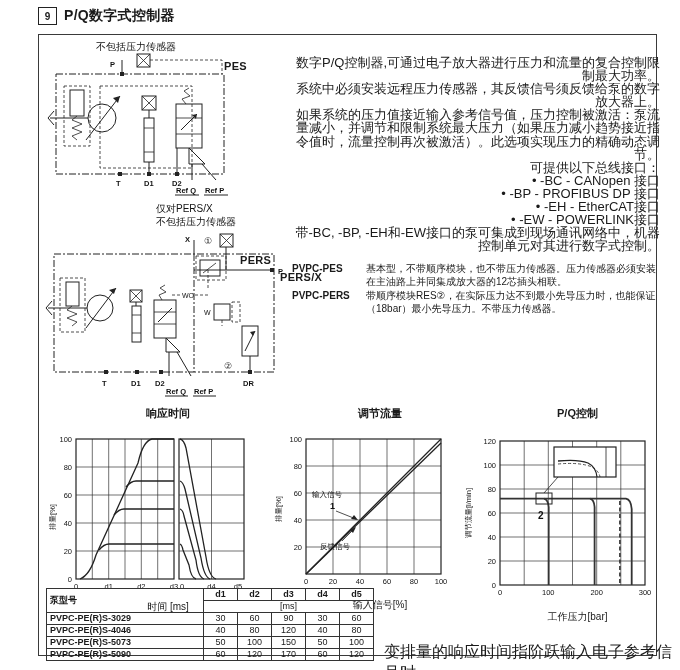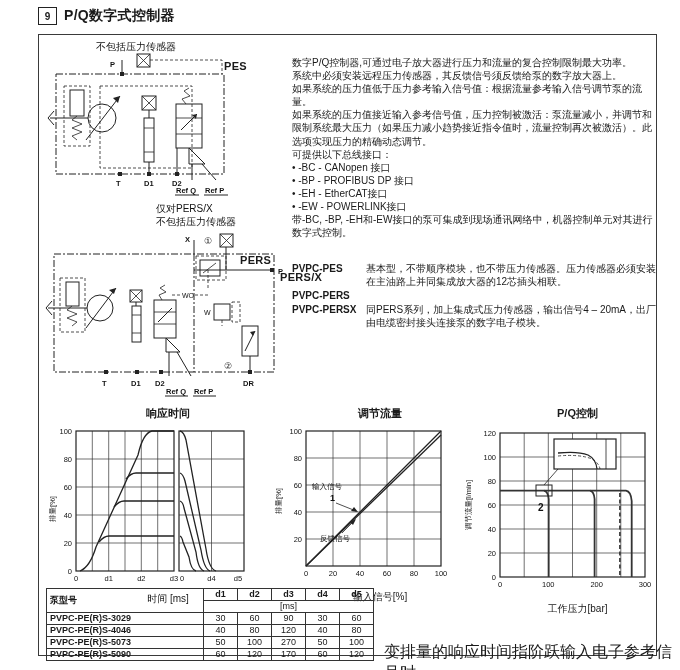--- a/index.html
+++ b/index.html
@@ -21,29 +21,29 @@
   .diag-tag{font-size:11px;font-weight:bold;letter-spacing:.3px;}
   svg{display:block;}
   .sch{stroke:#222;fill:none;stroke-width:1;}
   .sch-thin{stroke:#222;fill:none;stroke-width:.8;}
   .sch-dash{stroke:#222;fill:none;stroke-width:.8;stroke-dasharray:3 2;}
   .sch-dashdot{stroke:#222;fill:none;stroke-width:1;stroke-dasharray:7 2 2 2;}
   .sch-fill{fill:#222;stroke:none;}
   .sch-txt{font-family:"Liberation Sans",sans-serif;font-size:7.5px;font-weight:bold;fill:#111;}
   .sch-txt-sm{font-family:"Liberation Sans",sans-serif;font-size:7px;fill:#111;}
   
-  .desc{left:292px;top:56px;width:368px;font-size:10px;line-height:13.1px;}
+  .desc{left:292px;top:56px;width:368px;font-size:13px;line-height:13.1px;text-align:right;}
   .desc div{white-space:normal;}
   .models{left:292px;top:262px;width:368px;font-size:10px;line-height:13.1px;}
   .model-row{display:flex;margin-bottom:1px;}
   .model-name{width:74px;font-weight:bold;flex:none;}
   .model-text{flex:1;}
   
   .chart{font-size:10px;}
-  .chart-title{font-size:11px;font-weight:bold;text-align:center;margin-bottom:2px;}
+  .chart-title{font-size:11px;font-weight:bold;text-align:center;margin-bottom:10px;}
   .chart-xlabel{font-size:10px;text-align:center;margin-top:1px;}
   .grid{stroke:#333;stroke-width:.7;fill:none;}
   .axis{stroke:#222;stroke-width:1.2;fill:none;}
   .curve{stroke:#222;stroke-width:1.3;fill:none;}
   .curve-thick{stroke:#333;stroke-width:1.8;fill:none;}
   .curve-dashed{stroke:#333;stroke-width:1.6;fill:none;stroke-dasharray:4 2.5;}
   .tick{font-family:"Liberation Sans",sans-serif;font-size:7.5px;fill:#111;}
   .ann{font-family:"Liberation Sans",sans-serif;font-size:7.5px;fill:#111;}
   .ann-b{font-family:"Liberation Sans",sans-serif;font-size:9px;font-weight:bold;fill:#111;}
   
@@ -237,41 +237,37 @@
   <rect class="sch-fill" x="206" y="140" width="4" height="4"></rect>
   <text class="sch-txt" x="201" y="156">DR</text>
   <text class="sch-txt-sm" x="182" y="139" style="font-size:9px;">②</text>
   <line class="sch-dash" x1="180" y1="90" x2="180" y2="96"></line>
   <line class="sch-dash" x1="166" y1="40" x2="166" y2="58"></line>
 </svg>
 
 <div class="abs desc">
   <div>数字P/Q控制器,可通过电子放大器进行压力和流量的复合控制限制最大功率。</div>
   <div>系统中必须安装远程压力传感器，其反馈信号须反馈给泵的数字放大器上。</div>
-  <div>如果系统的压力值低于压力参考输入信号值：根据流量参考输入信号调节泵的流量。</div>
   <div>如果系统的压力值接近输入参考信号值，压力控制被激活：泵流量减小，并调节和限制系统最大压力（如果压力减小趋势接近指令值时，流量控制再次被激活）。此选项实现压力的精确动态调节。</div>
   <div>可提供以下总线接口：</div>
   <div>• -BC - CANopen 接口</div>
   <div>• -BP - PROFIBUS DP 接口</div>
   <div>• -EH - EtherCAT接口</div>
   <div>• -EW - POWERLINK接口</div>
   <div>带-BC, -BP, -EH和-EW接口的泵可集成到现场通讯网络中，机器控制单元对其进行数字式控制。</div>
 </div>
 
 <div class="abs models">
   <div class="model-row">
     <div class="model-name">PVPC-PES</div>
     <div class="model-text">基本型，不带顺序模块，也不带压力传感器。压力传感器必须安装在主油路上并同集成放大器的12芯插头相联。</div>
   </div>
   <div class="model-row">
     <div class="model-name">PVPC-PERS</div>
-  </div>
-  <div class="model-row">
-    <div class="model-name">PVPC-PERSX</div>
-    <div class="model-text">同PERS系列，加上集成式压力传感器，输出信号4 – 20mA，出厂由电缆密封接头连接泵的数字电子模块。</div>
+    <div class="model-text">带顺序模块RES②，在实际压力达不到最小先导压力时，也能保证（18bar）最小先导压力。不带压力传感器。</div>
   </div>
 </div>
 
 <div class="abs chart" style="left:46px;top:406px;width:218px;">
   <div class="chart-title" style="padding-left:26px;">响应时间</div>
   <svg width="215" height="168" viewBox="0 0 215 168">
     <text class="ann" transform="rotate(-90 9 86)" x="9" y="86" text-anchor="middle">排量[%]</text>
 
     <g class="grid">
       <line x1="30" y1="36" x2="128" y2="36"></line>
@@ -436,21 +432,21 @@
     <td class="val">40</td>
     <td class="val">80</td>
     <td class="val">120</td>
     <td class="val">40</td>
     <td class="val">80</td>
   </tr>
   <tr>
     <td class="model">PVPC-PE(R)S-5073</td>
     <td class="val">50</td>
     <td class="val">100</td>
-    <td class="val">270</td>
+    <td class="val">150</td>
     <td class="val">50</td>
     <td class="val">100</td>
   </tr>
   <tr>
     <td class="model">PVPC-PE(R)S-5090</td>
     <td class="val">60</td>
     <td class="val">120</td>
     <td class="val">170</td>
     <td class="val">60</td>
     <td class="val">120</td>

